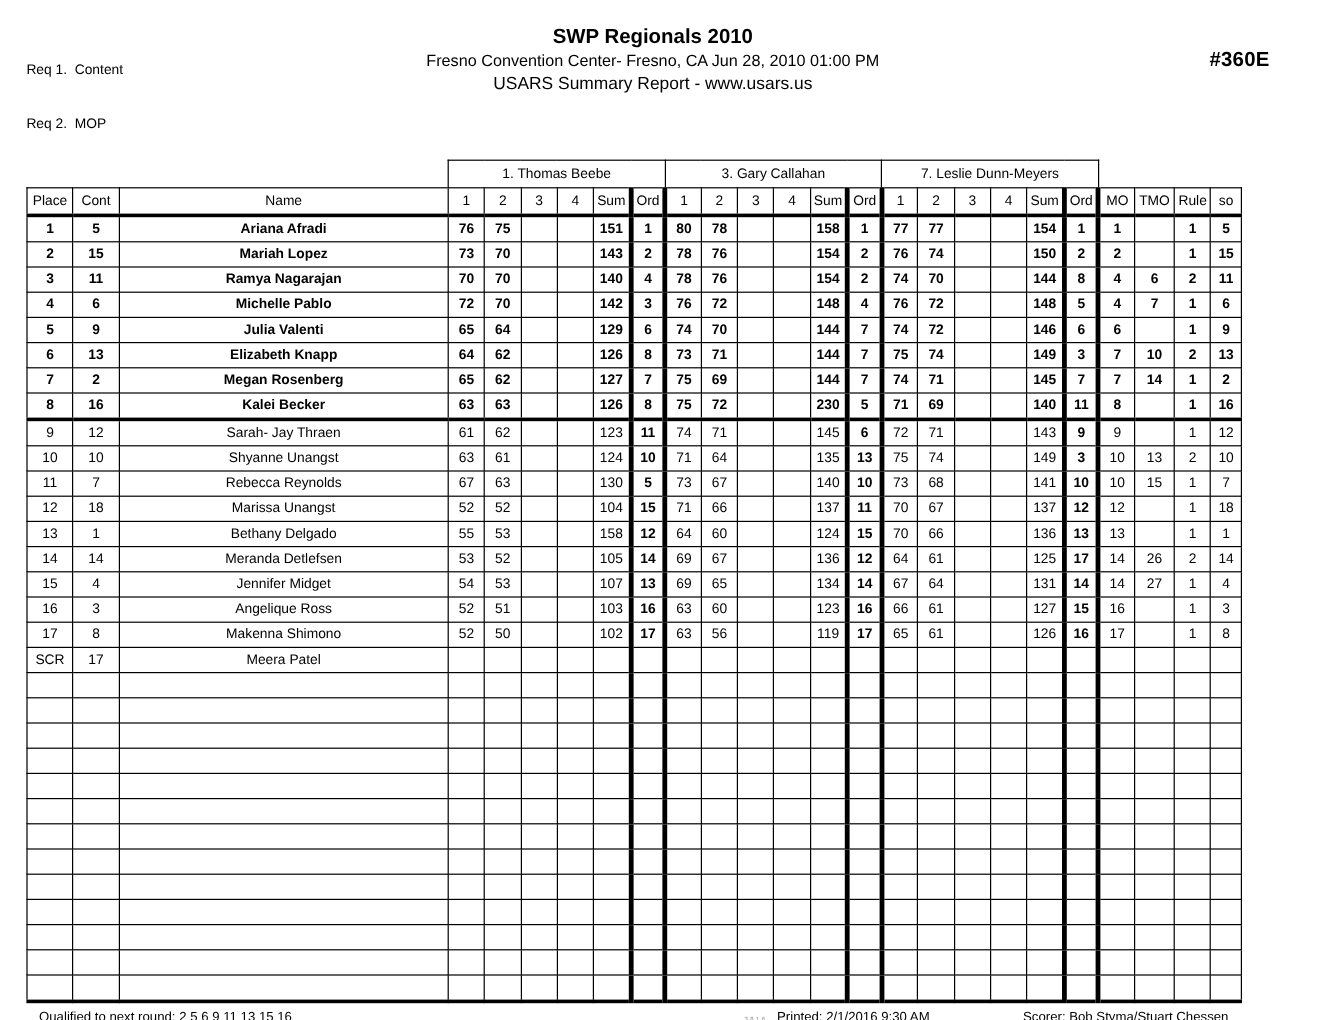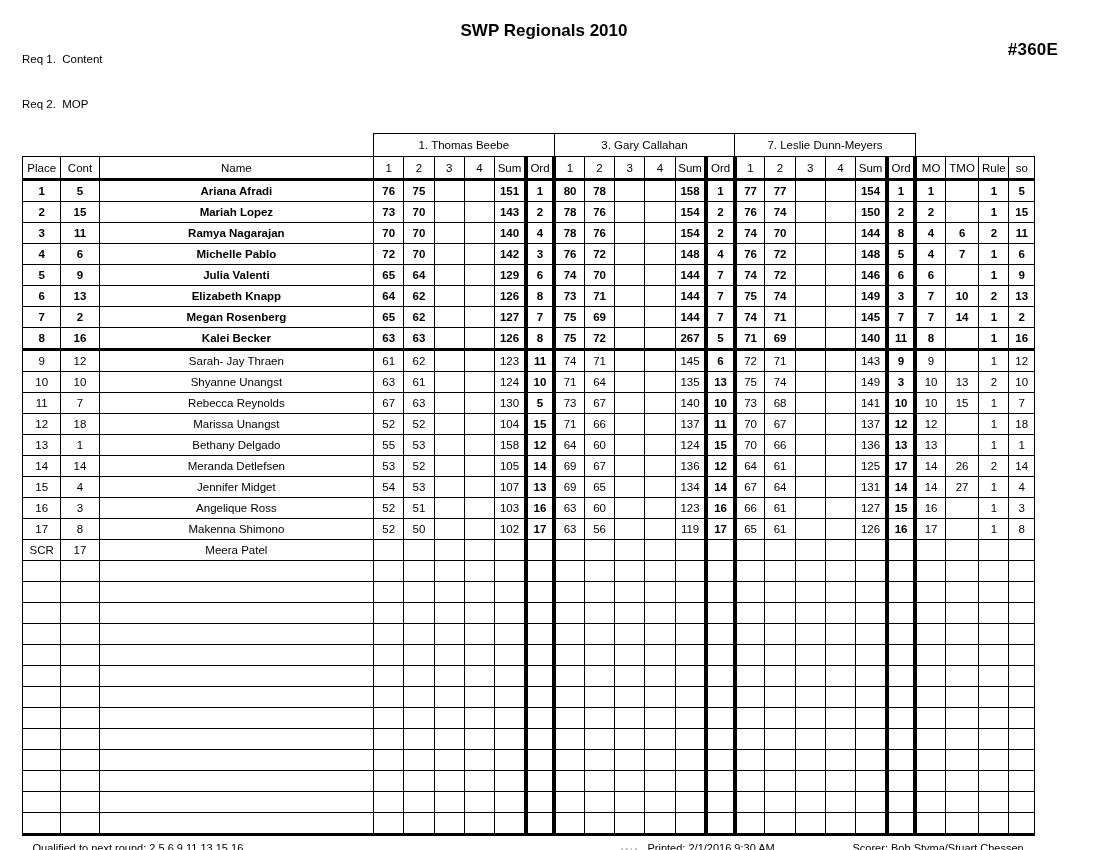--- a/index.html
+++ b/index.html
@@ -128,20 +128,22 @@
 
 <div class="req-block">
   <div class="req-line">Req 1.  Content</div>
   <div class="req-line">Req 2.  MOP</div>
 </div>
 
 <div class="doc-number">#360E</div>
 
 <div class="title-block">
   <div class="t-main">SWP Regionals 2010</div>
+  <div class="t-venue">Fresno Convention Center-  Fresno, CA  Jun 28, 2010  01:00 PM</div>
+  <div class="t-report">USARS Summary Report - www.usars.us</div>
 </div>
 
 <div class="sheet">
   <table class="grid">
     <colgroup>
       <col style="width:38px">
       <col style="width:38px">
       <col style="width:272px">
       <col style="width:30px">
         <col style="width:30px">
@@ -397,21 +399,21 @@
           <td>63</td>
           <td>63</td>
           <td></td>
           <td></td>
           <td>126</td>
           <td class="thick-l thick-r ord-cell">8</td>
           <td class="thick-l">75</td>
           <td>72</td>
           <td></td>
           <td></td>
-          <td>267</td>
+          <td>230</td>
           <td class="thick-l thick-r ord-cell">5</td>
           <td class="thick-l">71</td>
           <td>69</td>
           <td></td>
           <td></td>
           <td>140</td>
           <td class="thick-l thick-r ord-cell">11</td>
           <td>8</td>
           <td></td>
           <td>1</td>

